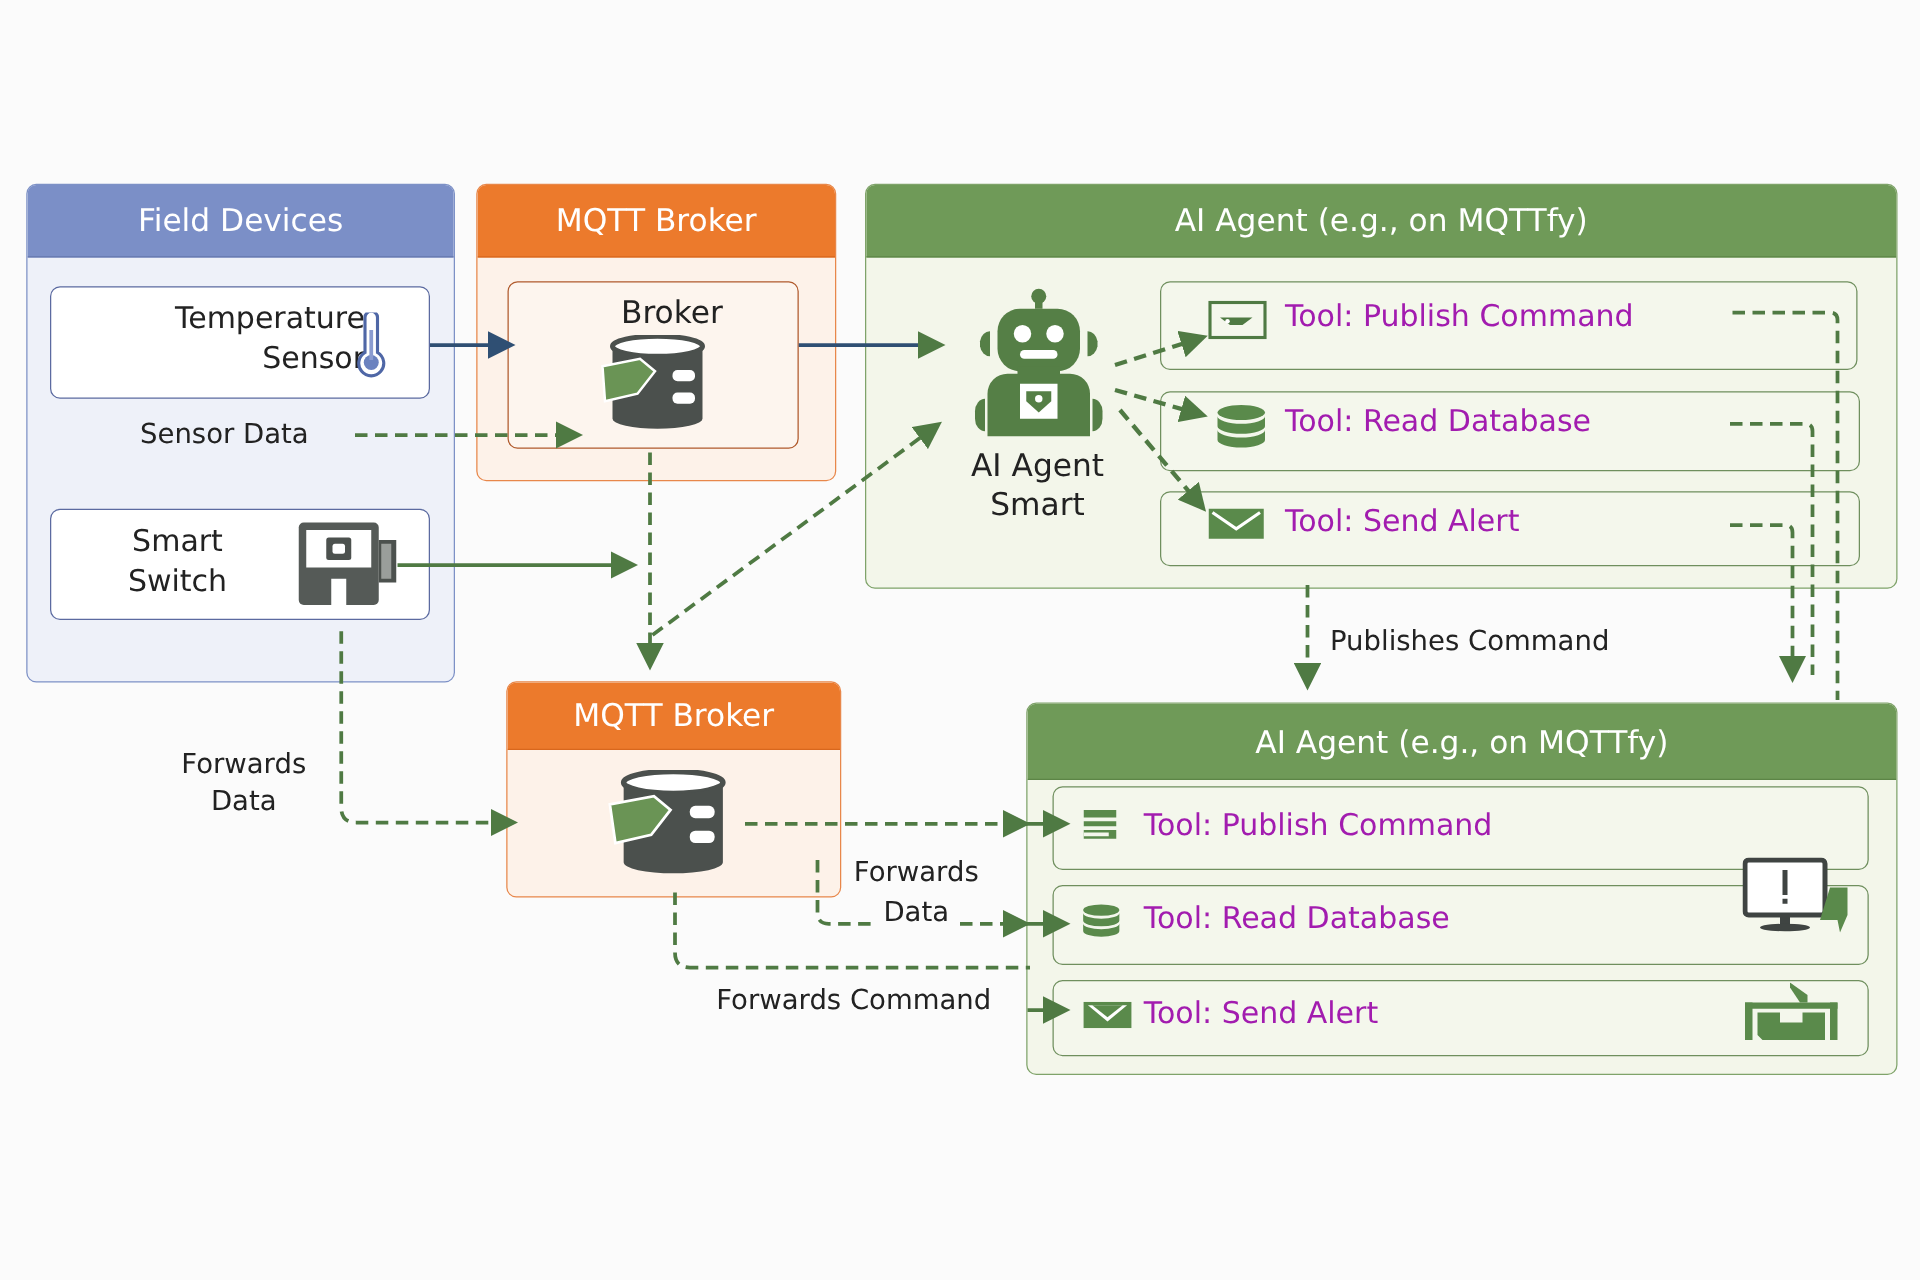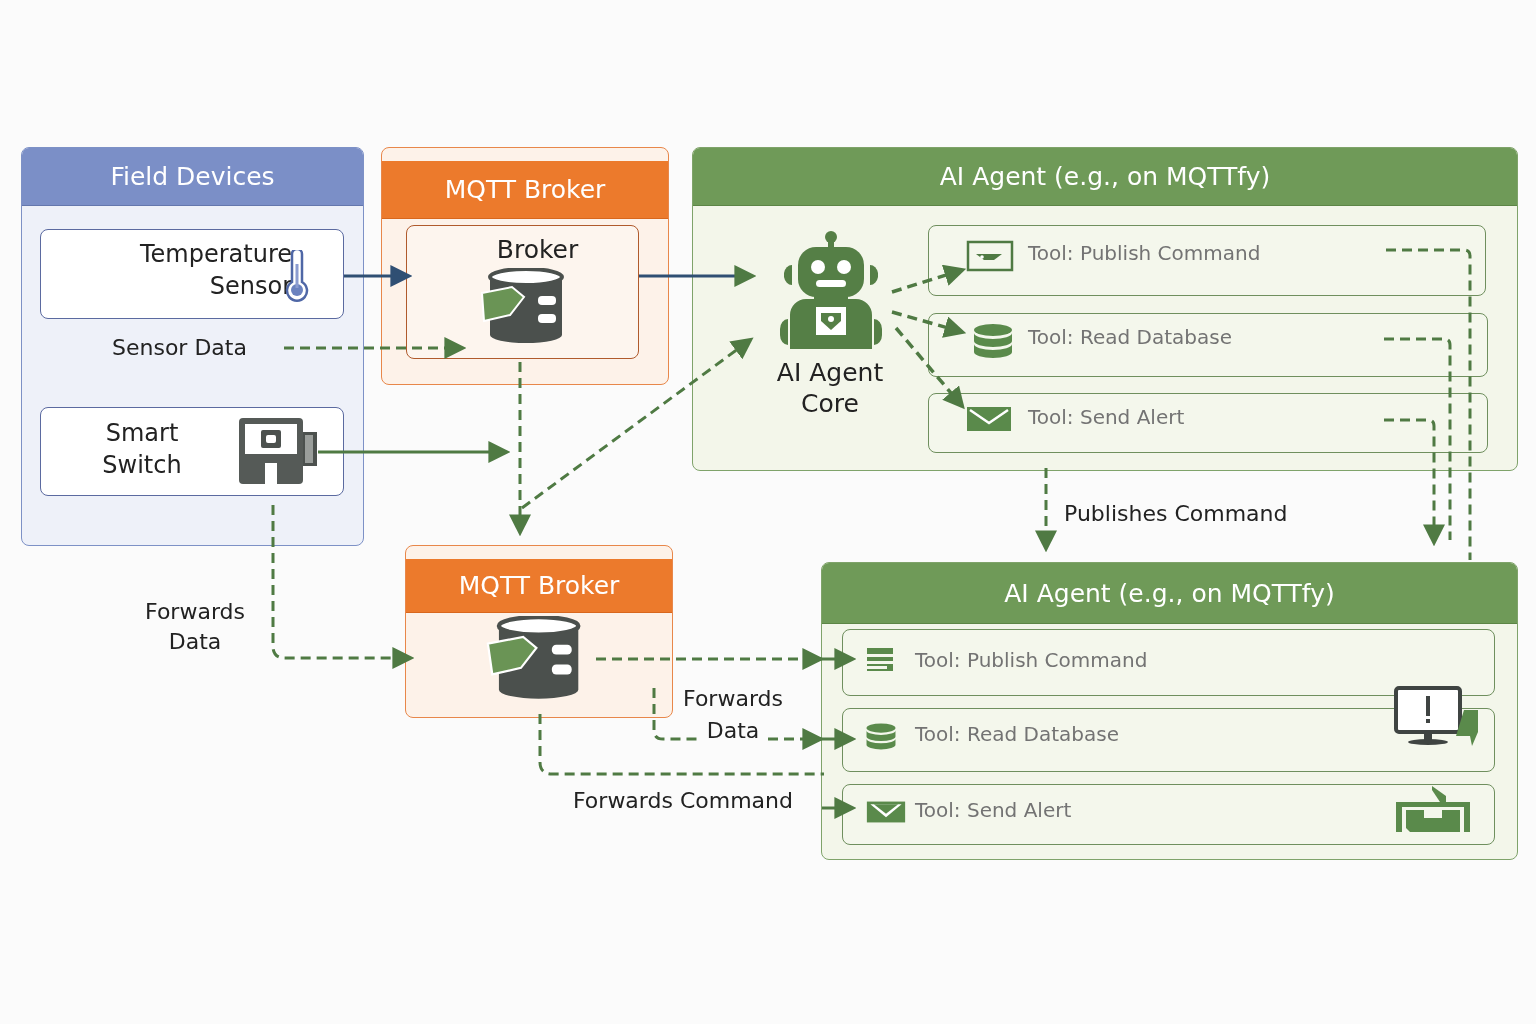--- a/index.html
+++ b/index.html
@@ -4,29 +4,29 @@
 <style>
   html, body { margin:0; padding:0; }
   body { width:1536px; height:1024px; background:#fbfbfb; position:relative; overflow:hidden;
          font-family:"DejaVu Sans", "Liberation Sans", sans-serif; color:#222; }
   .panel { position:absolute; border-radius:8px; box-sizing:border-box; overflow:hidden; }
   .panel .hdr { height:58px; display:flex; align-items:center; justify-content:center;
                 color:#fff; font-size:25px; box-sizing:border-box; }
   .blue  { border:1.5px solid #7d91c6; background:#eef1f9; }
   .blue .hdr { background:#7b8fc7; border-bottom:1.5px solid #6477ad; }
   .orange{ border:1.5px solid #e8874a; background:#fdf2e9; }
-  .orange .hdr { background:#ec7a2c; border-bottom:1.5px solid #d8671d;margin-top:13px; }
+  .orange .hdr { background:#ec7a2c; border-bottom:1.5px solid #d8671d; }
   .green { border:1.5px solid #7fa36a; background:#f3f6ea; }
   .green .hdr { background:#6f9a58; border-bottom:1.5px solid #5c8546; }
   .card { position:absolute; box-sizing:border-box; border-radius:8px; }
   .dev-card { border:1.5px solid #5b6aa0; background:#fff; }
   .tool-card { border:1.5px solid #6f8f5e; background:#f4f7ec; }
   .txt { position:absolute; font-size:24px; color:#222; text-align:center; line-height:32px; }
   .lbl { position:absolute; font-size:22px; color:#222; line-height:30px; text-align:center; white-space:nowrap; }
-  .tool-txt { position:absolute; font-size:20px; color:#737373; white-space:nowrap; line-height:30px; }
+  .tool-txt { position:absolute; font-size:24px; color:#a21caf; white-space:nowrap; line-height:30px; }
   .icon { position:absolute; }
   svg.overlay { position:absolute; left:0; top:0; width:1536px; height:1024px; pointer-events:none; }
 </style>
 </head>
 <body>
 
 <div class="panel blue" style="left:21px;top:147px;width:343px;height:399px;">
   <div class="hdr">Field Devices</div>
 </div>
 <div class="card dev-card" style="left:40px;top:229px;width:304px;height:90px;"></div>
@@ -76,21 +76,21 @@
   <rect x="40" y="51" width="30" height="7" rx="3.5" fill="#fff"></rect>
   <path d="M8 44 a8 10 0 0 1 8 -8 v20 a8 10 0 0 1 -8 -8z" fill="#557f46"></path>
   <path d="M102 44 a8 10 0 0 0 -8 -8 v20 a8 10 0 0 0 8 -8z" fill="#557f46"></path>
   <path d="M38 64 h34 v6 h8 a16 16 0 0 1 16 16 v34 h-82 v-34 a16 16 0 0 1 16 -16 h8z" fill="#557f46"></path>
   <rect x="40" y="78" width="30" height="28" fill="#fff"></rect>
   <path d="M45 84 h20 v8 l-10 9 l-10 -9z" fill="#557f46"></path>
   <circle cx="55" cy="90" r="3" fill="#fff"></circle>
   <path d="M4 100 a8 10 0 0 1 8 -10 v26 a8 10 0 0 1 -8 -10z" fill="#557f46"></path>
   <path d="M106 100 a8 10 0 0 0 -8 -10 v26 a8 10 0 0 0 8 -10z" fill="#557f46"></path>
 </svg>
-<div class="txt" style="left:760px;top:357px;width:140px;font-size:25px;line-height:31px;">AI Agent Core</div>
+<div class="txt" style="left:760px;top:357px;width:140px;font-size:25px;line-height:31px;">AI Agent Smart</div>
 
 <div class="card tool-card" style="left:928px;top:225px;width:558px;height:71px;"></div>
 <div class="card tool-card" style="left:928px;top:313px;width:560px;height:64px;"></div>
 <div class="card tool-card" style="left:928px;top:393px;width:560px;height:60px;"></div>
 
 <svg class="icon" style="left:966px;top:240px;" width="48" height="32" viewBox="0 0 48 32">
   <rect x="2" y="2" width="44" height="28" fill="none" stroke="#4f7a43" stroke-width="2.5"></rect>
   <path d="M10 14 h26 l-8 6 h-10z" fill="#4f7a43"></path>
   <circle cx="16" cy="17" r="1.8" fill="#fff"></circle>
 </svg>

